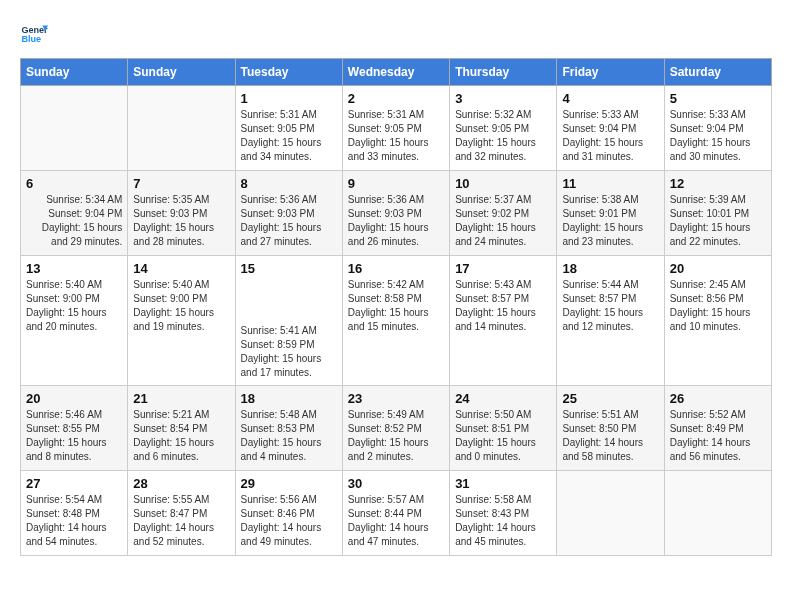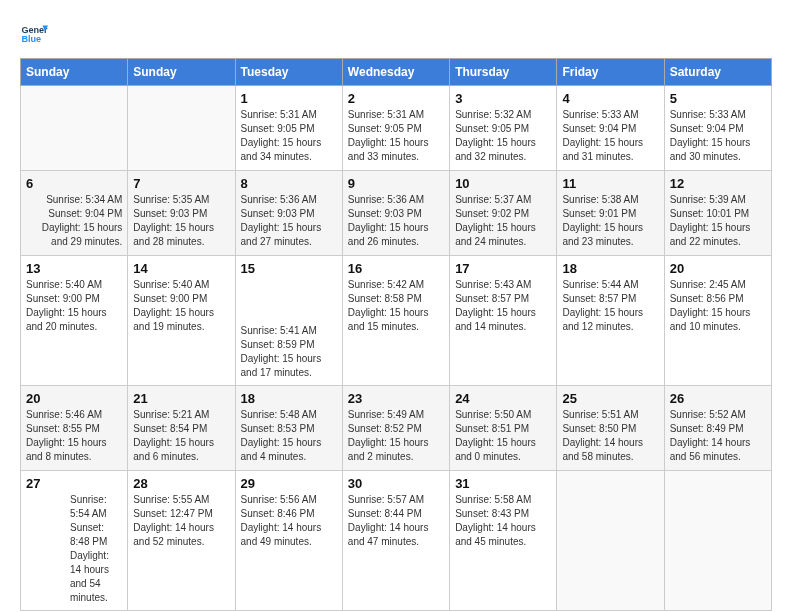--- a/index.html
+++ b/index.html
@@ -283,28 +283,28 @@
         <td>
           <span class="day-num">26</span>
           <div class="day-info" style="white-space: pre-line;">Sunrise: 5:52 AM
 Sunset: 8:49 PM
 Daylight: 14 hours and 56 minutes.</div>
         </td>
       </tr>
       <tr>
         <td>
           <span class="day-num">27</span>
-          <div class="day-info" style="white-space: pre-line; margin-left: 44px;">Sunrise: 5:54 AM
+          <div class="day-info" style="white-space: pre-line;">Sunrise: 5:54 AM
 Sunset: 8:48 PM
 Daylight: 14 hours and 54 minutes.</div>
         </td>
         <td>
           <span class="day-num">28</span>
           <div class="day-info" style="white-space: pre-line;">Sunrise: 5:55 AM
-Sunset: 12:47 PM
+Sunset: 8:47 PM
 Daylight: 14 hours and 52 minutes.</div>
         </td>
         <td>
           <span class="day-num">29</span>
           <div class="day-info" style="white-space: pre-line;">Sunrise: 5:56 AM
 Sunset: 8:46 PM
 Daylight: 14 hours and 49 minutes.</div>
         </td>
         <td>
           <span class="day-num">30</span>

